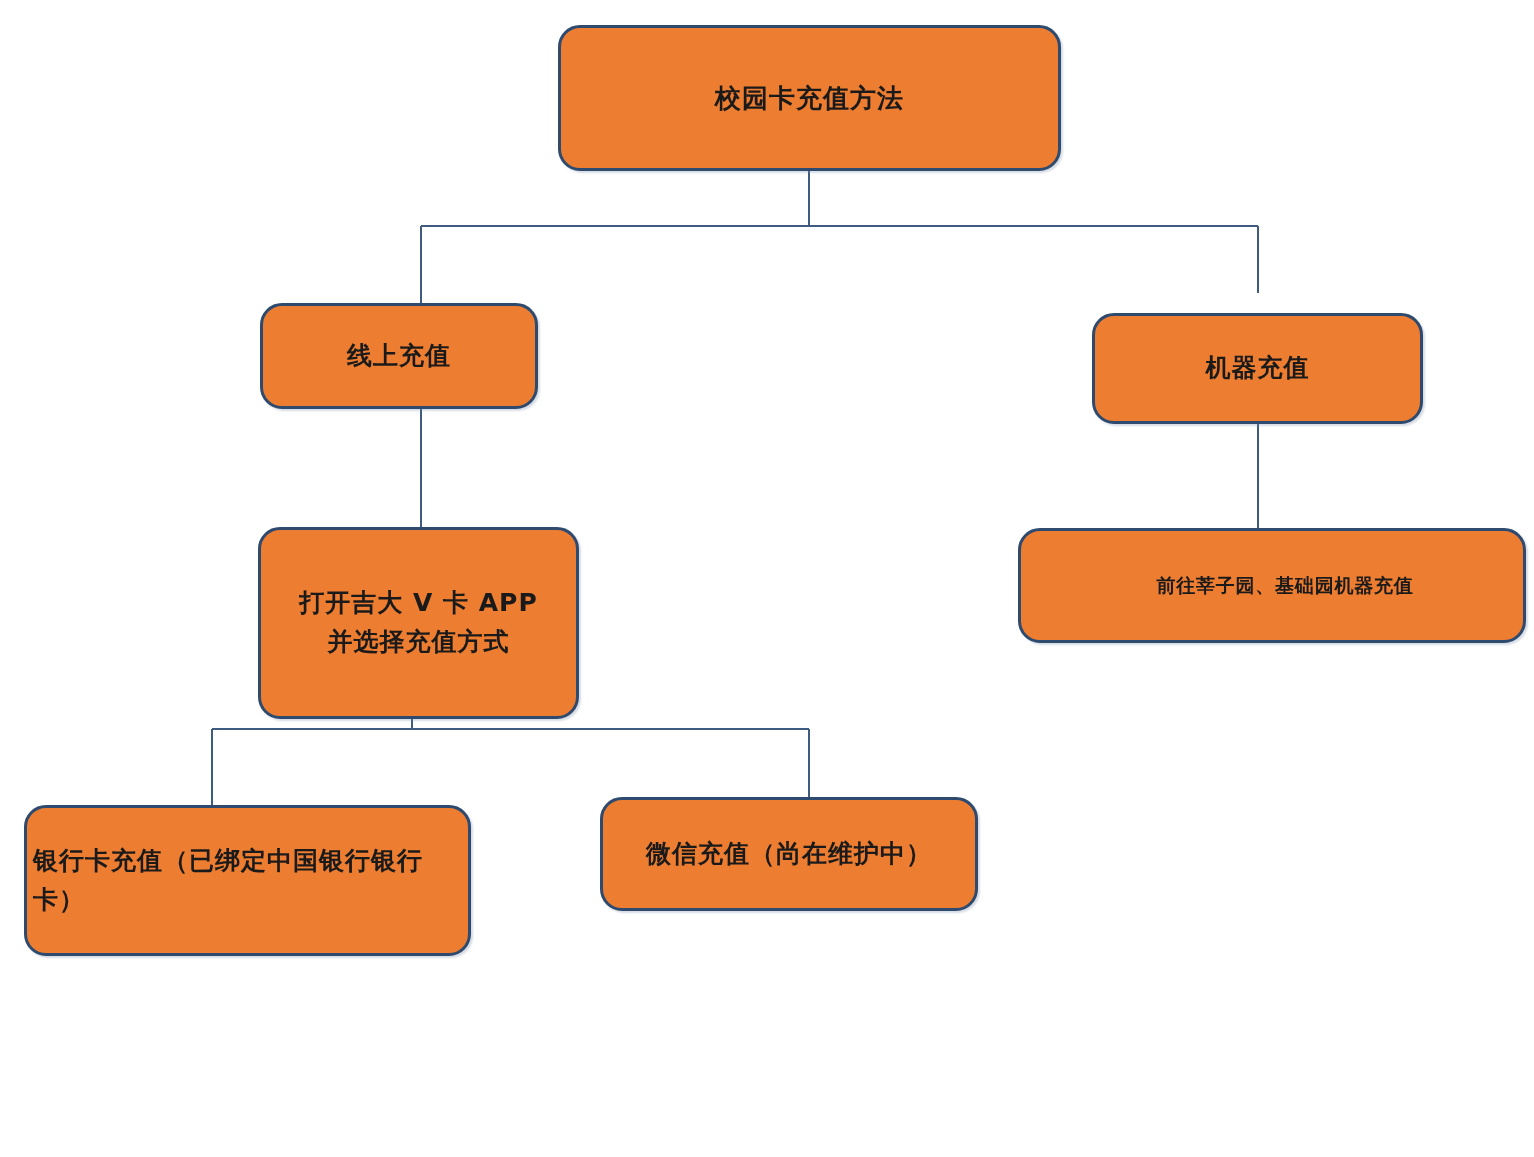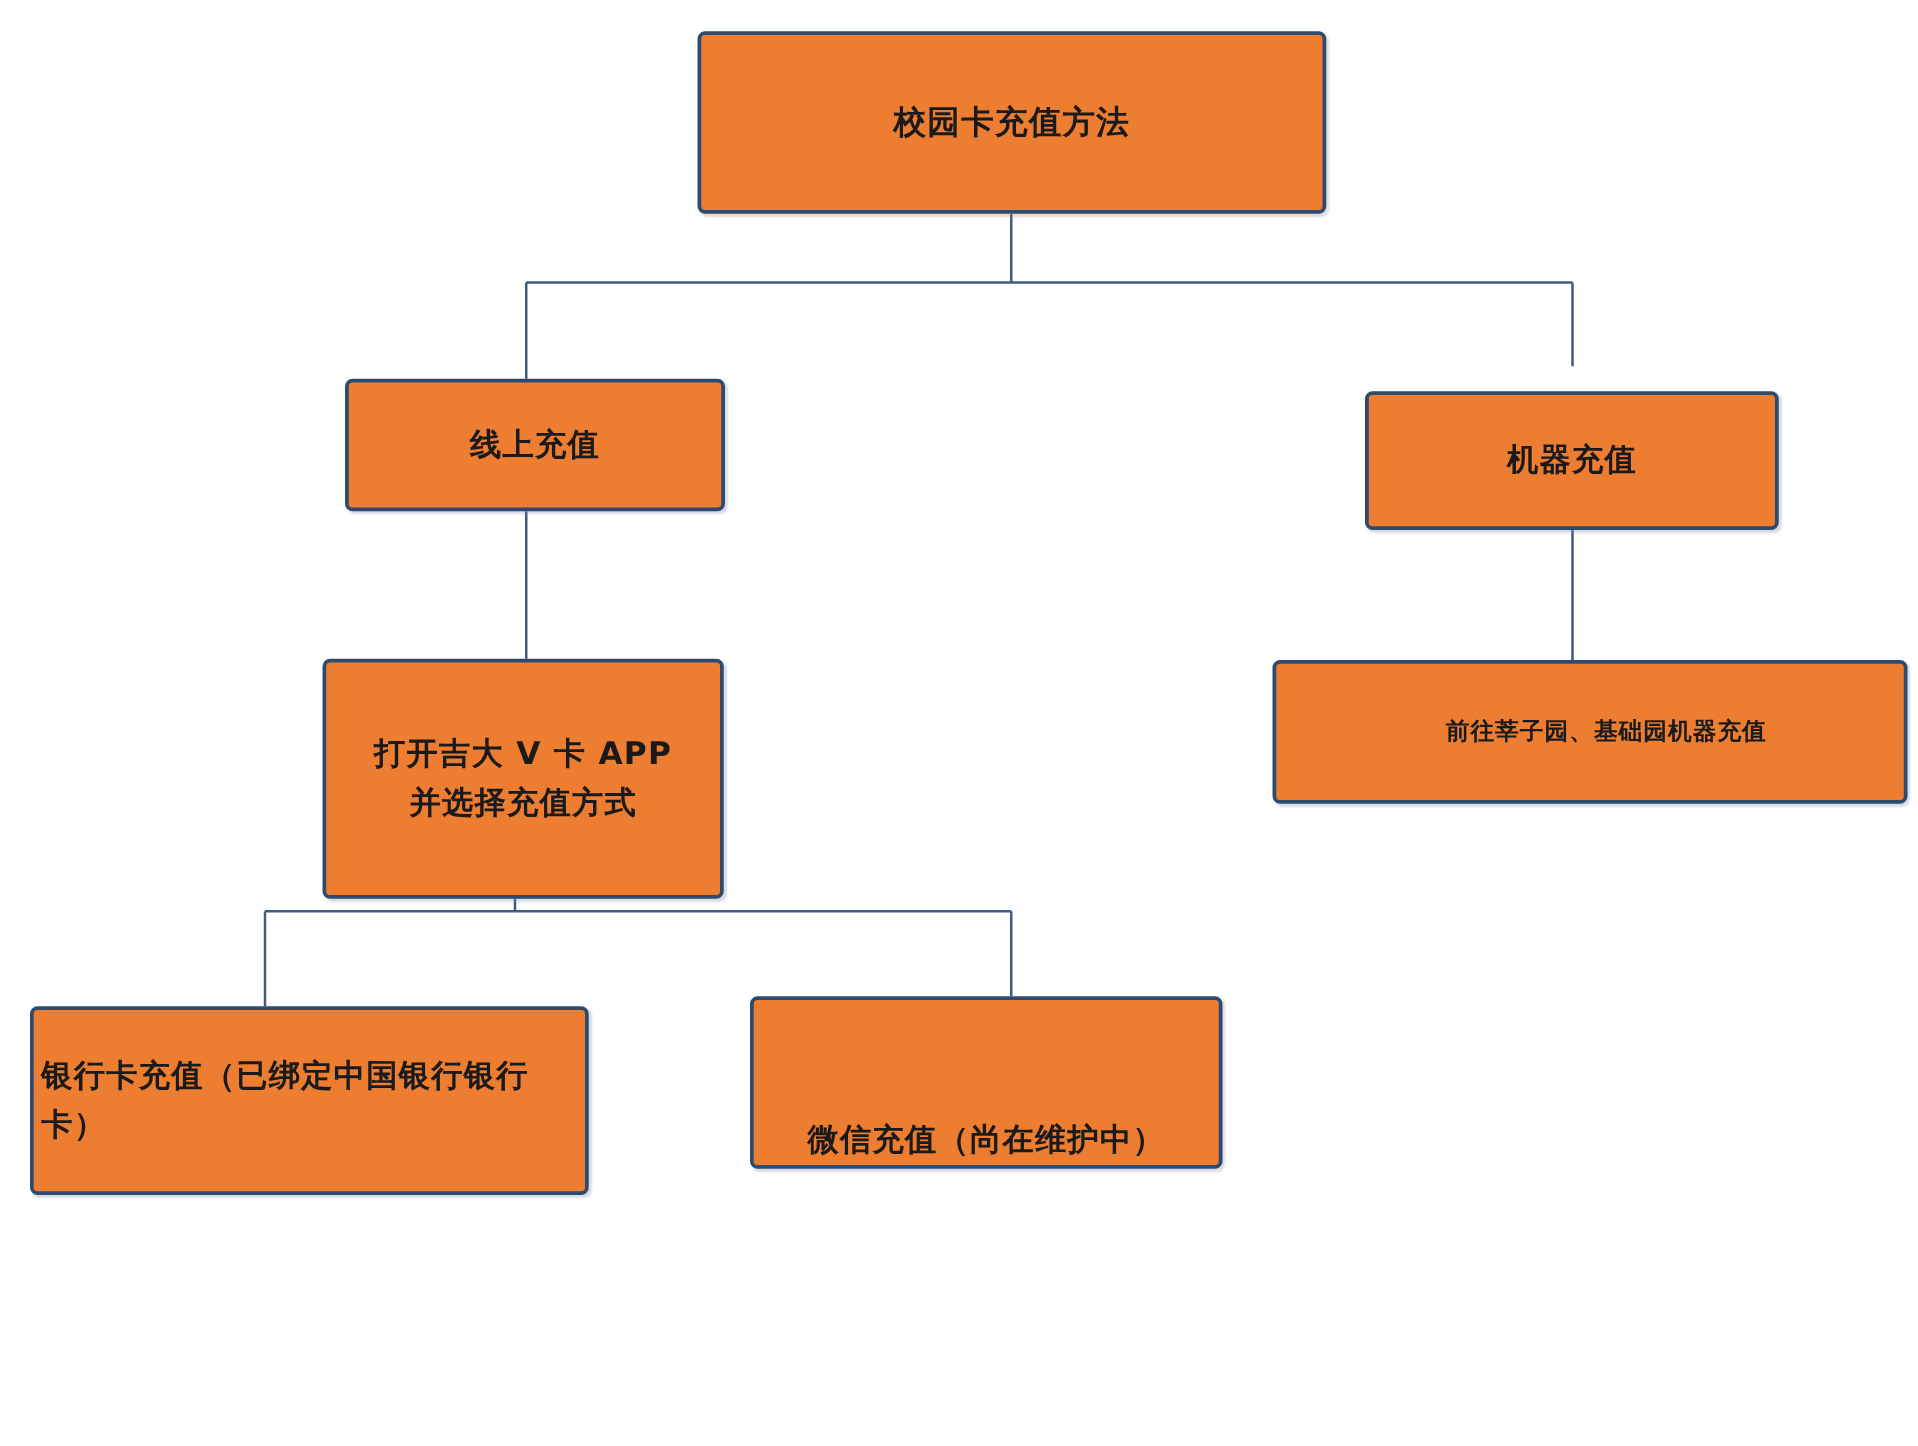--- a/index.html
+++ b/index.html
@@ -24,21 +24,21 @@
     top: 0;
     width: 1534px;
     height: 1157px;
     pointer-events: none;
   }
   .node {
     position: absolute;
     box-sizing: border-box;
     background: #ED7D31;
     border: 3px solid #2E4A6E;
-    border-radius: 6px;
+    border-radius: 22px;
     box-shadow: 2px 2px 2px rgba(120,140,170,0.30);
     display: flex;
     align-items: center;
     justify-content: center;
     color: #1a1a1a;
     font-weight: bold;
     letter-spacing: 0.04em;
     z-index: 2;
   }
   .node .label {
@@ -50,26 +50,26 @@
     padding: 0 14px;
     box-sizing: border-box;
   }
   .node.align-left .label {
     text-align: left;
     padding: 0 6px;
   }
 
   
   #node-root      { left: 558px; top: 25px;  width: 503px; height: 146px; font-size: 26px; }
-  #node-online    { left: 276px; top: 303px; width: 304px; height: 106px; font-size: 25px; }
+  #node-online    { left: 260px; top: 303px; width: 278px; height: 106px; font-size: 25px; }
   #node-machine   { left: 1092px; top: 293px; width: 331px; height: 111px; font-size: 25px; margin-top: 20px; }
   #node-app       { left: 258px; top: 527px; width: 321px; height: 192px; font-size: 25px; }
   #node-kiosk     { left: 1018px; top: 528px; width: 508px; height: 115px; font-size: 19px; padding-left: 26px; }
   #node-bankcard  { left: 24px;  top: 805px; width: 447px; height: 151px; font-size: 25px; }
-  #node-wechat    { left: 600px; top: 797px; width: 378px; height: 138px; font-size: 25px; align-items: flex-end; }
+  #node-wechat    { left: 600px; top: 797px; width: 378px; height: 114px; font-size: 25px; }
 </style>
 </head>
 <body>
 
 <div id="canvas">
 
   <svg id="edges" viewBox="0 0 1534 1157" width="1534" height="1157" xmlns="http://www.w3.org/2000/svg">
     <g fill="none" stroke="#3E5C80" stroke-width="2">
 
       <path d="M 809 171 L 809 226"></path>

